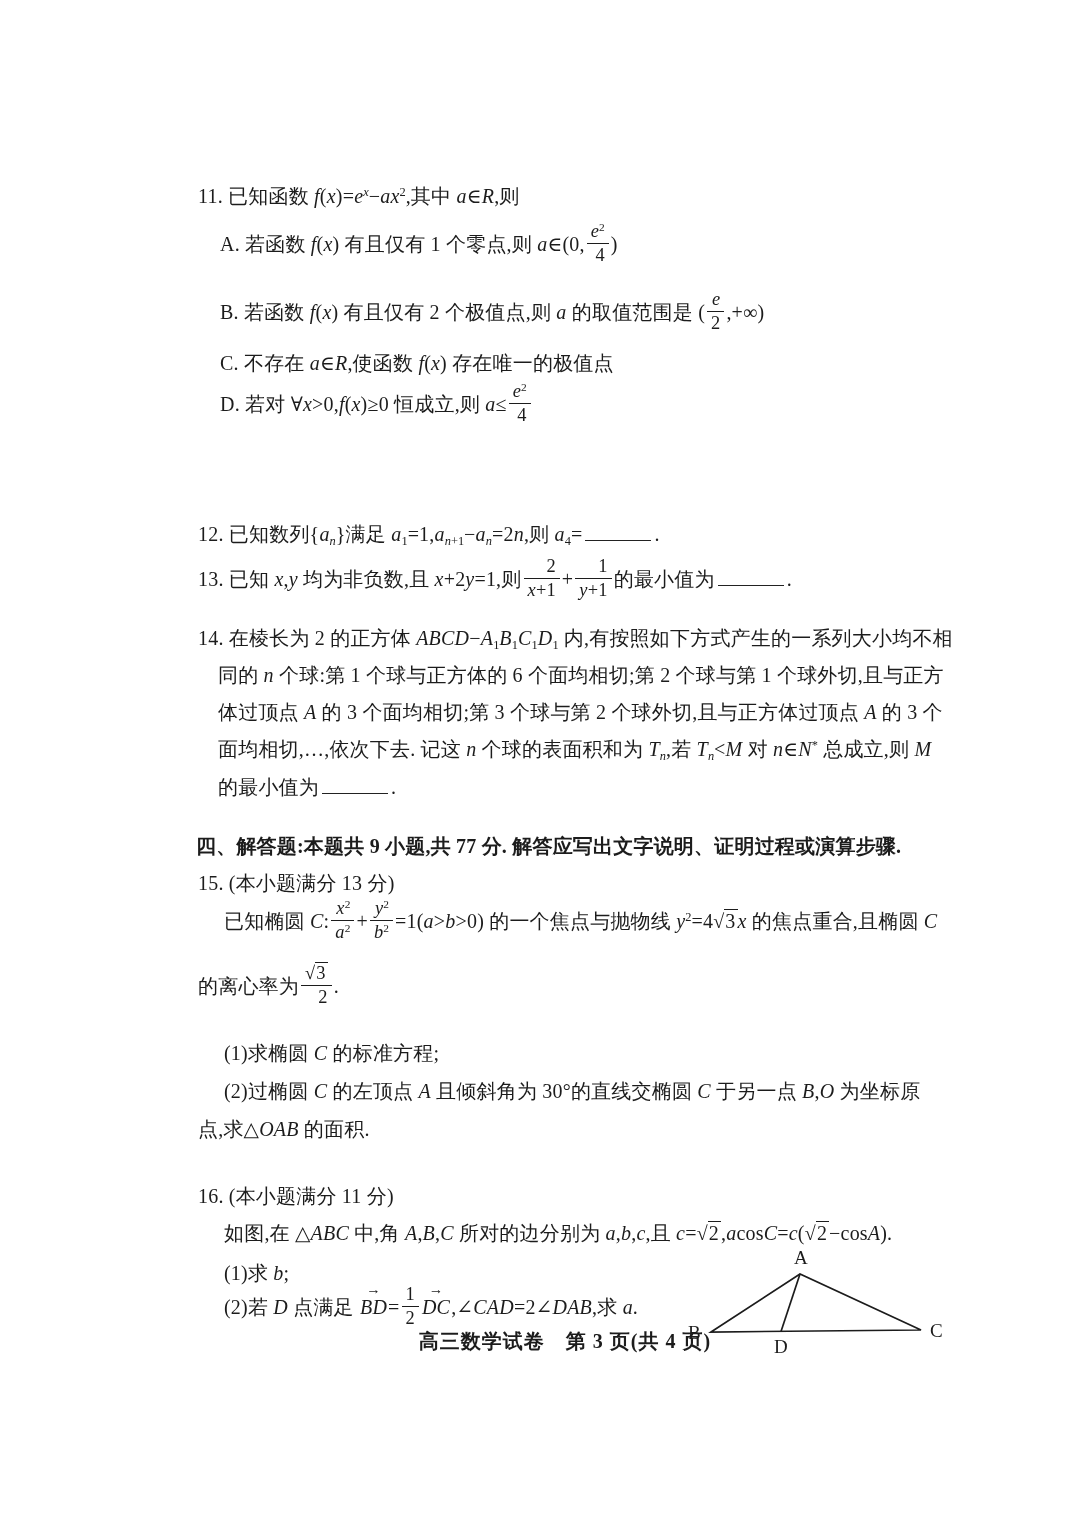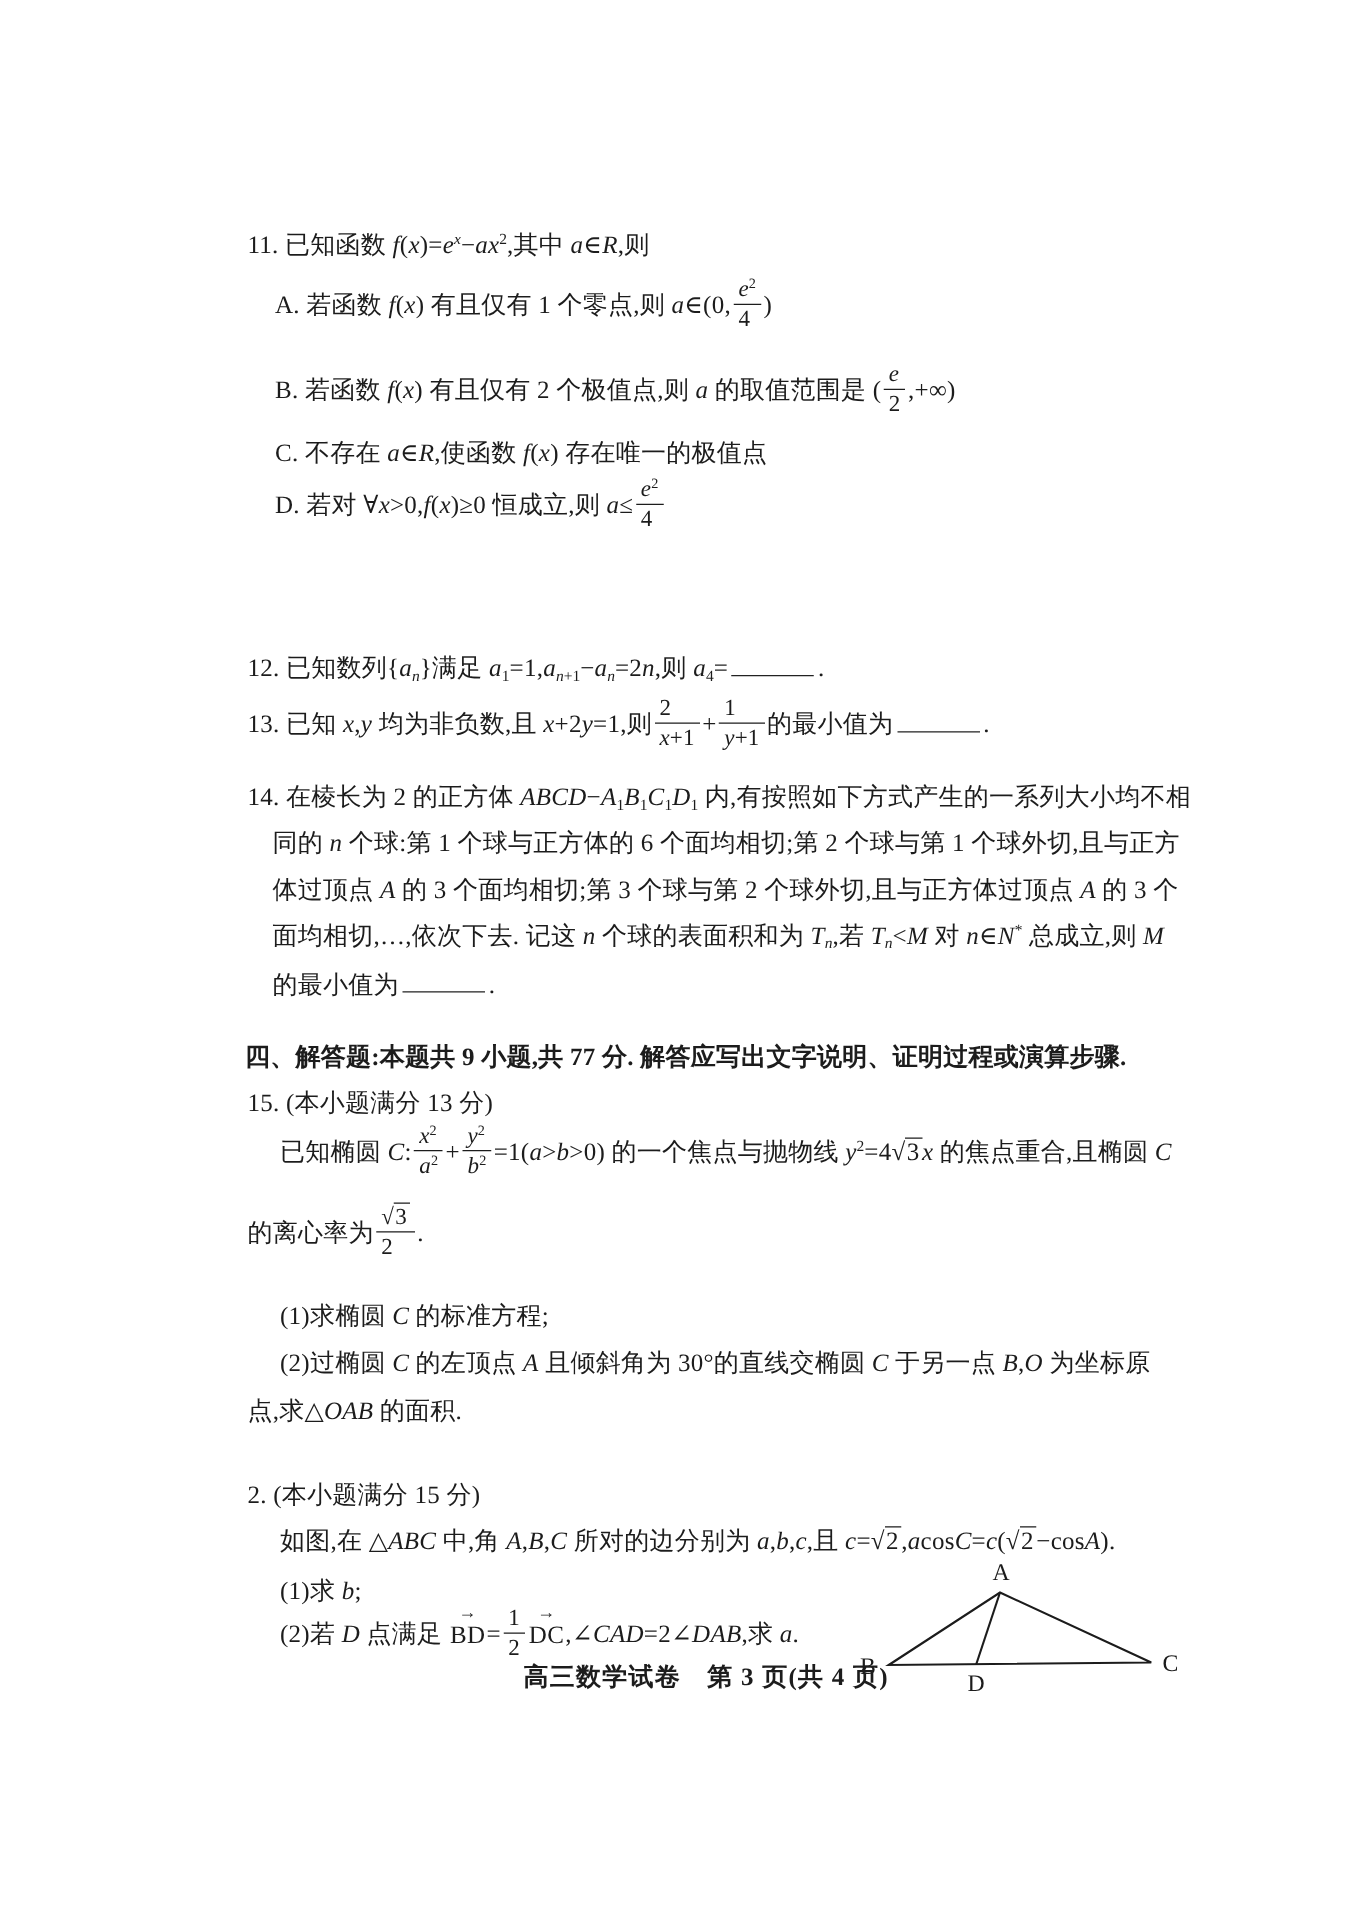--- a/index.html
+++ b/index.html
@@ -12,28 +12,28 @@
   .line{
     position:absolute;font-size:20px;line-height:1.3;white-space:nowrap;
     letter-spacing:0.2px;
     margin-top:28px;
   }
   .bold{font-weight:700;}
   .mi{font-style:italic;}
   sup.ms{font-size:0.62em;vertical-align:0.55em;letter-spacing:0;}
   sub.ms{font-size:0.62em;vertical-align:-0.3em;letter-spacing:0;}
   .frac{
-    display:inline-block;vertical-align:middle;text-align:left;
+    display:inline-block;vertical-align:middle;text-align:right;
     font-size:0.92em;line-height:1.12;margin:0 2px;transform:translateY(-3px);
   }
   .frac .num{display:block;border-bottom:1.4px solid #1c1c1c;padding:0 4px 1px;}
   .frac .den{display:block;padding:1px 4px 0;}
   .sqrt{white-space:nowrap;}
   .sqrt .rbody{border-top:1.4px solid #1c1c1c;padding:0 2px 0 1px;}
-  .vec{position:relative;display:inline-block;margin:0 1px;}
+  .vec{position:relative;display:inline-block;font-style:italic;margin:0 1px;}
   .vec::after{
     content:"\2192";position:absolute;left:0;right:0;top:-0.95em;
     font-size:0.72em;text-align:center;font-style:normal;
   }
   .blank{
     display:inline-block;width:66px;height:1em;
     border-bottom:1.8px solid #222;margin:0 3px;
   }
   .footer{
     position:absolute;left:0;right:0;top:1328px;text-align:center;
@@ -67,21 +67,21 @@
 
   <div class="line bold" style="left:196px;top:805px;">四、解答题:本题共 9 小题,共 77 分. 解答应写出文字说明、证明过程或演算步骤.</div>
 
   <div class="line" style="left:198px;top:842px;">15. (本小题满分 13 分)</div>
   <div class="line" style="left:224px;top:873px;">已知椭圆 <span class="mi">C</span>:<span class="frac"><span class="num"><span class="mi">x</span><sup class="ms">2</sup></span><span class="den"><span class="mi">a</span><sup class="ms">2</sup></span></span>+<span class="frac"><span class="num"><span class="mi">y</span><sup class="ms">2</sup></span><span class="den"><span class="mi">b</span><sup class="ms">2</sup></span></span>=1(<span class="mi">a</span>&gt;<span class="mi">b</span>&gt;0) 的一个焦点与抛物线 <span class="mi">y</span><sup class="ms">2</sup>=4<span class="sqrt"><span class="rad">√</span><span class="rbody">3</span></span><span class="mi">x</span> 的焦点重合,且椭圆 <span class="mi">C</span></div>
   <div class="line" style="left:198px;top:938px;">的离心率为<span class="frac"><span class="num"><span class="sqrt"><span class="rad">√</span><span class="rbody">3</span></span></span><span class="den">2</span></span>.</div>
   <div class="line" style="left:224px;top:1012px;">(1)求椭圆 <span class="mi">C</span> 的标准方程;</div>
   <div class="line" style="left:224px;top:1050px;">(2)过椭圆 <span class="mi">C</span> 的左顶点 <span class="mi">A</span> 且倾斜角为 30°的直线交椭圆 <span class="mi">C</span> 于另一点 <span class="mi">B</span>,<span class="mi">O</span> 为坐标原</div>
   <div class="line" style="left:198px;top:1088px;">点,求△<span class="mi">OAB</span> 的面积.</div>
 
-  <div class="line" style="left:198px;top:1155px;">2. (本小题满分 15 分)</div>
+  <div class="line" style="left:198px;top:1155px;">16. (本小题满分 11 分)</div>
   <div class="line" style="left:224px;top:1192px;">如图,在 △<span class="mi">ABC</span> 中,角 <span class="mi">A</span>,<span class="mi">B</span>,<span class="mi">C</span> 所对的边分别为 <span class="mi">a</span>,<span class="mi">b</span>,<span class="mi">c</span>,且 <span class="mi">c</span>=<span class="sqrt"><span class="rad">√</span><span class="rbody">2</span></span>,<span class="mi">a</span>cos<span class="mi">C</span>=<span class="mi">c</span>(<span class="sqrt"><span class="rad">√</span><span class="rbody">2</span></span>−cos<span class="mi">A</span>).</div>
   <div class="line" style="left:224px;top:1232px;">(1)求 <span class="mi">b</span>;</div>
   <div class="line" style="left:224px;top:1259px;">(2)若 <span class="mi">D</span> 点满足 <span class="vec">BD</span>=<span class="frac"><span class="num">1</span><span class="den">2</span></span><span class="vec">DC</span>,∠<span class="mi">CAD</span>=2∠<span class="mi">DAB</span>,求 <span class="mi">a</span>.</div>
 
   <svg style="position:absolute;left:678px;top:1240px;" width="280" height="125" viewBox="0 0 280 125">
     <polygon points="33,92 122,34 243,90" fill="none" stroke="#1c1c1c" stroke-width="1.7"></polygon>
     <line x1="122" y1="34" x2="103" y2="91.4" stroke="#1c1c1c" stroke-width="1.7"></line>
     <text x="116" y="24">A</text>
     <text x="10" y="99">B</text>
     <text x="252" y="97">C</text>

